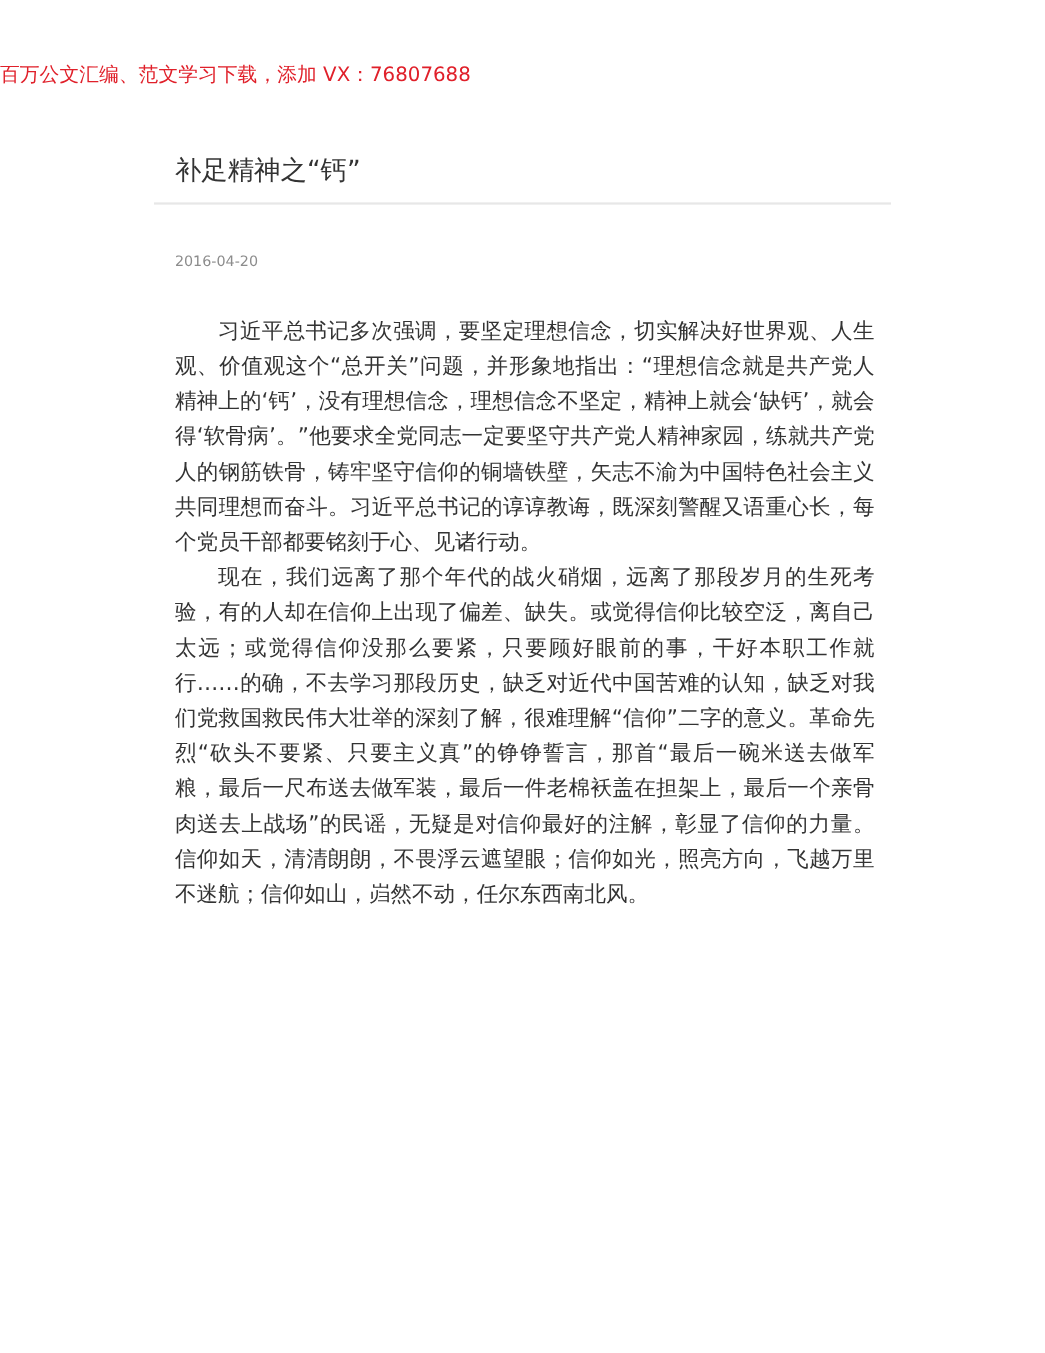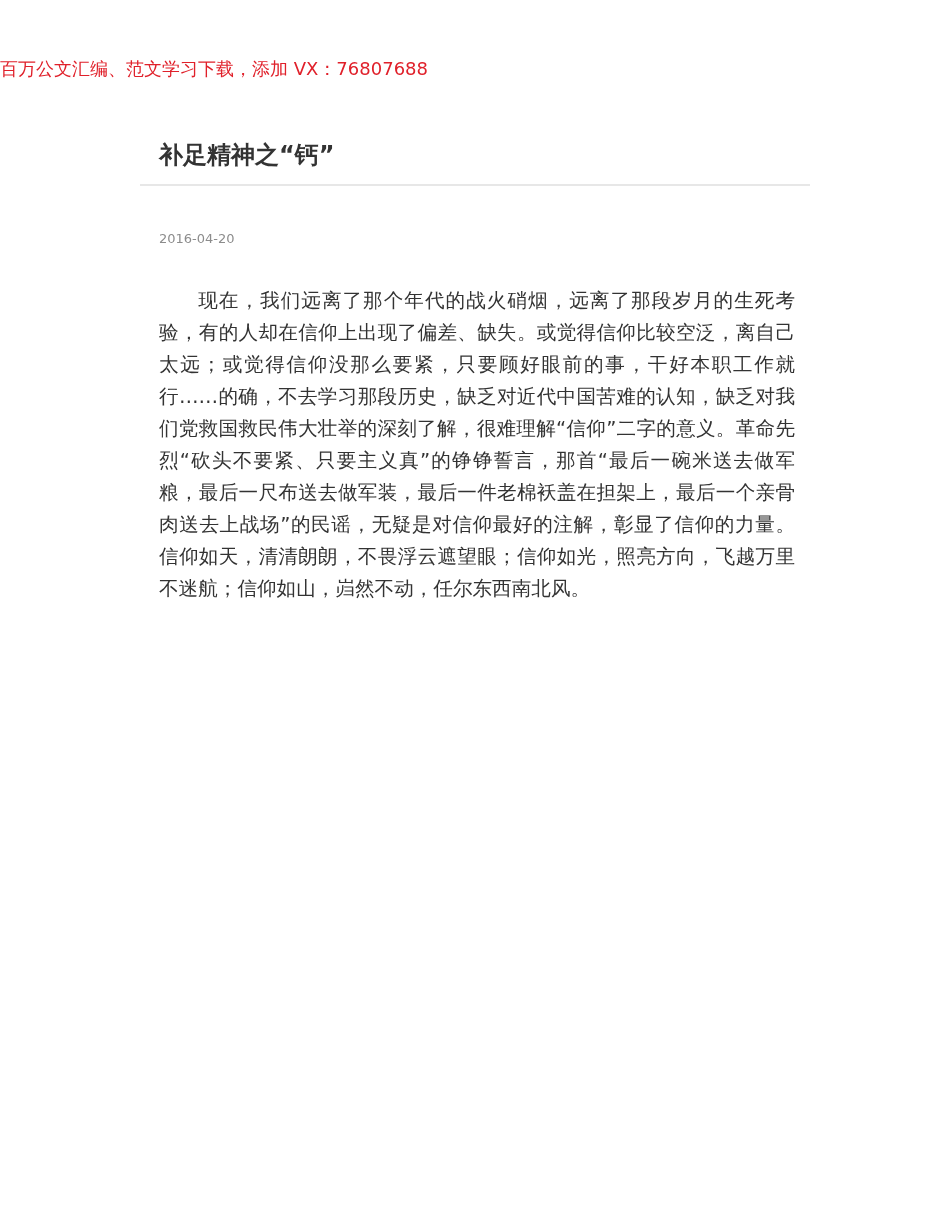--- a/index.html
+++ b/index.html
@@ -26,21 +26,21 @@
       letter-spacing: 0px;
     }
     .article-title {
       position: absolute;
       top: 138px;
       left: 159px;
       font-size: 24px;
       line-height: 34px;
       color: #333333;
       margin: 0;
-      font-weight: bold;
+      font-weight: normal;
     }
     .divider {
       position: absolute;
       top: 184px;
       left: 140px;
       width: 670px;
       height: 0;
       border-top: 2px solid #e7e7e7;
     }
     .date {
@@ -71,14 +71,15 @@
 
 <div class="banner">百万公文汇编、范文学习下载，添加 VX：76807688</div>
 
 <h1 class="article-title">补足精神之“钙”</h1>
 
 <div class="divider"></div>
 
 <div class="date">2016-04-20</div>
 
 <div class="content">
+  <p>习近平总书记多次强调，要坚定理想信念，切实解决好世界观、人生观、价值观这个“总开关”问题，并形象地指出：“理想信念就是共产党人精神上的‘钙’，没有理想信念，理想信念不坚定，精神上就会‘缺钙’，就会得‘软骨病’。”他要求全党同志一定要坚守共产党人精神家园，练就共产党人的钢筋铁骨，铸牢坚守信仰的铜墙铁壁，矢志不渝为中国特色社会主义共同理想而奋斗。习近平总书记的谆谆教诲，既深刻警醒又语重心长，每个党员干部都要铭刻于心、见诸行动。</p>
   <p>现在，我们远离了那个年代的战火硝烟，远离了那段岁月的生死考验，有的人却在信仰上出现了偏差、缺失。或觉得信仰比较空泛，离自己太远；或觉得信仰没那么要紧，只要顾好眼前的事，干好本职工作就行……的确，不去学习那段历史，缺乏对近代中国苦难的认知，缺乏对我们党救国救民伟大壮举的深刻了解，很难理解“信仰”二字的意义。革命先烈“砍头不要紧、只要主义真”的铮铮誓言，那首“最后一碗米送去做军粮，最后一尺布送去做军装，最后一件老棉袄盖在担架上，最后一个亲骨肉送去上战场”的民谣，无疑是对信仰最好的注解，彰显了信仰的力量。信仰如天，清清朗朗，不畏浮云遮望眼；信仰如光，照亮方向，飞越万里不迷航；信仰如山，岿然不动，任尔东西南北风。</p>
 </div>
 
 </body></html>

